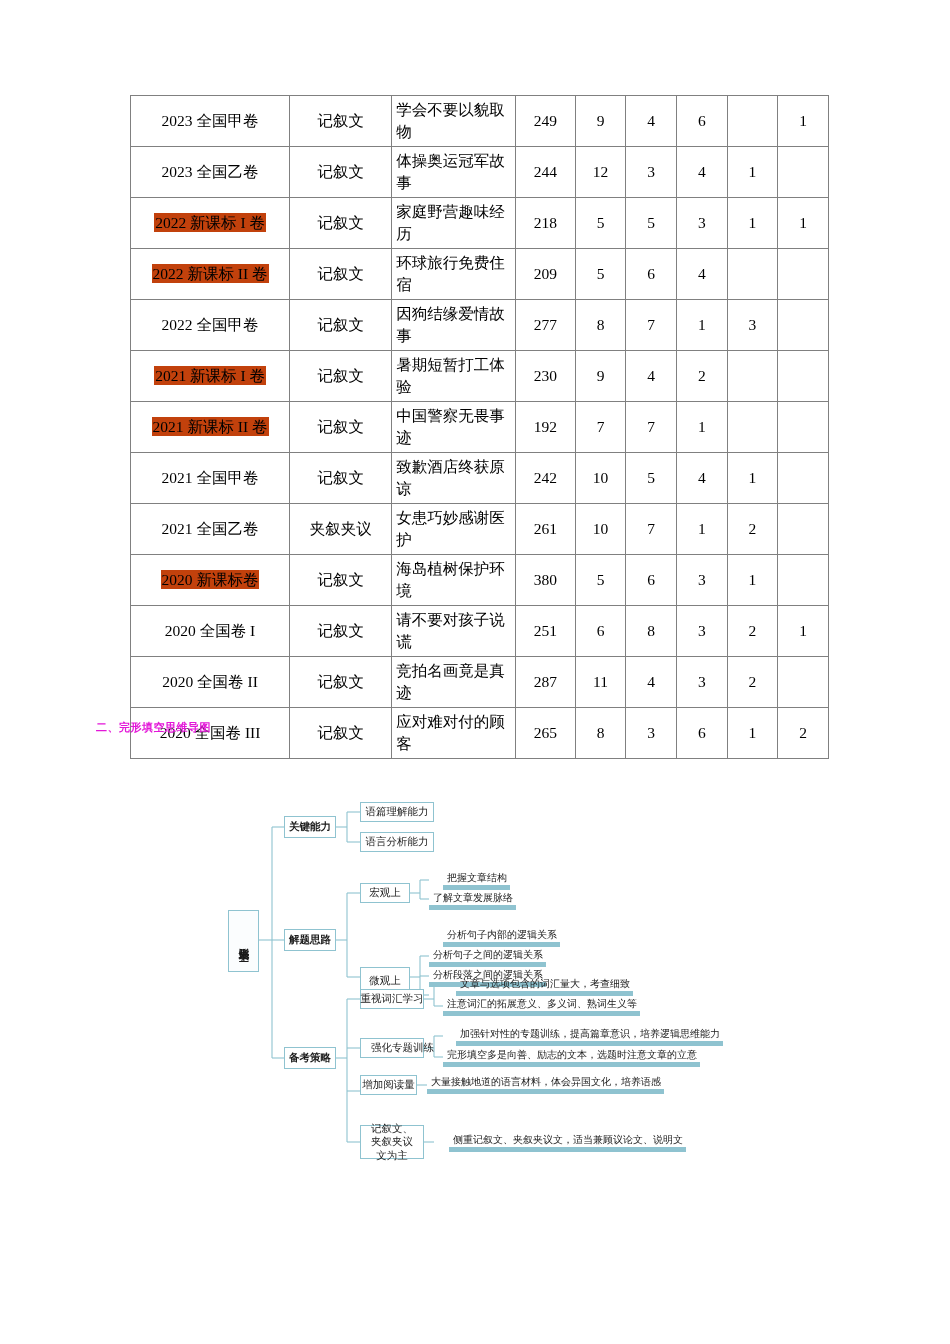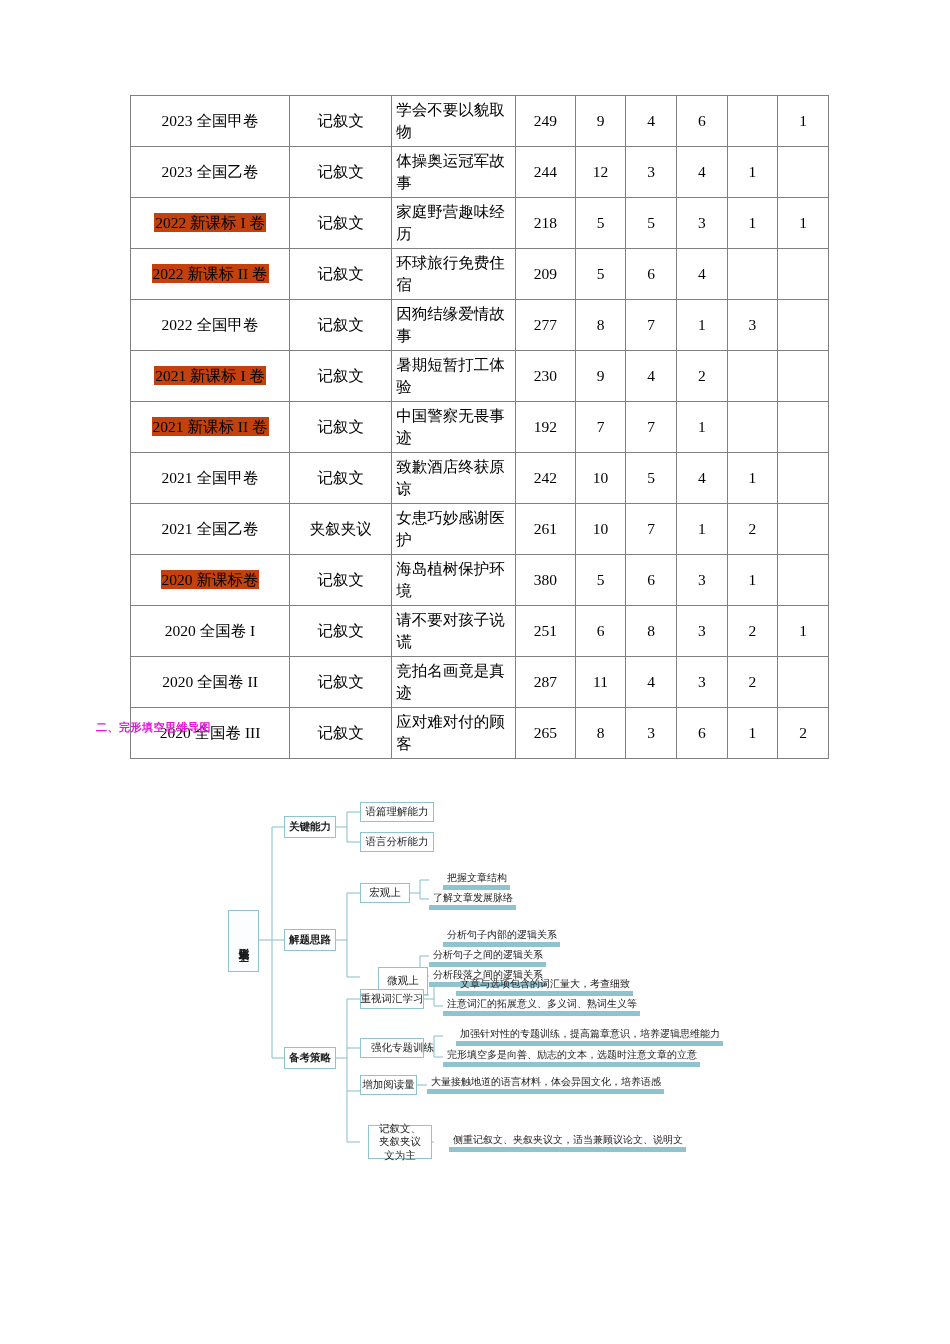--- a/index.html
+++ b/index.html
@@ -326,33 +326,33 @@
   <div class="mm-node root" style="left: 228px; top: 130px; width: 31px; height: 62px; border-color: rgb(143, 195, 208);">完形填空</div>
 
   <div class="mm-node bold" style="left: 284px; top: 36px; width: 52px; height: 22px; border-color: rgb(143, 195, 208);">关键能力</div>
   <div class="mm-node bold" style="left: 284px; top: 149px; width: 52px; height: 22px; border-color: rgb(143, 195, 208);">解题思路</div>
   <div class="mm-node bold" style="left: 284px; top: 267px; width: 52px; height: 22px; border-color: rgb(143, 195, 208);">备考策略</div>
 
   <div class="mm-node" style="left: 360px; top: 22px; width: 74px; height: 20px; border-color: rgb(143, 195, 208);">语篇理解能力</div>
   <div class="mm-node" style="left: 360px; top: 52px; width: 74px; height: 20px; border-color: rgb(143, 195, 208);">语言分析能力</div>
 
   <div class="mm-node" style="left: 360px; top: 103px; width: 50px; height: 20px; border-color: rgb(143, 195, 208);">宏观上</div>
-  <div class="mm-node" style="left: 360px; top: 187px; width: 50px; height: 28px; border-color: rgb(143, 195, 208); margin-left: 18px;">微观上</div>
+  <div class="mm-node" style="left: 360px; top: 187px; width: 50px; height: 28px; border-color: rgb(143, 195, 208);">微观上</div>
 
   <div class="mm-leaf" style="left: 443px; top: 90px; border-color: rgb(143, 195, 208);">把握文章结构</div>
   <div class="mm-leaf" style="left: 429px; top: 110px; border-color: rgb(143, 195, 208);">了解文章发展脉络</div>
 
   <div class="mm-leaf" style="left: 443px; top: 147px; border-color: rgb(143, 195, 208);">分析句子内部的逻辑关系</div>
   <div class="mm-leaf" style="left: 429px; top: 167px; border-color: rgb(143, 195, 208);">分析句子之间的逻辑关系</div>
   <div class="mm-leaf" style="left: 429px; top: 187px; border-color: rgb(143, 195, 208);">分析段落之间的逻辑关系</div>
 
   <div class="mm-node" style="left: 360px; top: 209px; width: 64px; height: 20px; border-color: rgb(143, 195, 208);">重视词汇学习</div>
   <div class="mm-node" style="left: 360px; top: 258px; width: 64px; height: 20px; border-color: rgb(143, 195, 208); padding-left: 26px;">强化专题训练</div>
   <div class="mm-node" style="left: 360px; top: 295px; width: 57px; height: 20px; border-color: rgb(143, 195, 208);">增加阅读量</div>
-  <div class="mm-node" style="left: 360px; top: 345px; width: 64px; height: 34px; white-space: normal; text-align: center; line-height: 1.25; border-color: rgb(143, 195, 208); margin-left: 8px;">记叙文、夹叙夹议文为主</div>
+  <div class="mm-node" style="left: 360px; top: 345px; width: 64px; height: 34px; white-space: normal; text-align: center; line-height: 1.25; border-color: rgb(143, 195, 208);">记叙文、夹叙夹议文为主</div>
 
   <div class="mm-leaf" style="left: 456px; top: 196px; border-color: rgb(143, 195, 208);">文章与选项包含的词汇量大，考查细致</div>
   <div class="mm-leaf" style="left: 443px; top: 216px; border-color: rgb(143, 195, 208);">注意词汇的拓展意义、多义词、熟词生义等</div>
 
   <div class="mm-leaf" style="left: 456px; top: 246px; border-color: rgb(143, 195, 208);">加强针对性的专题训练，提高篇章意识，培养逻辑思维能力</div>
   <div class="mm-leaf" style="left: 443px; top: 267px; border-color: rgb(143, 195, 208);">完形填空多是向善、励志的文本，选题时注意文章的立意</div>
 
   <div class="mm-leaf" style="left: 427px; top: 294px; border-color: rgb(143, 195, 208);">大量接触地道的语言材料，体会异国文化，培养语感</div>
 
   <div class="mm-leaf" style="left: 449px; top: 352px; border-color: rgb(143, 195, 208);">侧重记叙文、夹叙夹议文，适当兼顾议论文、说明文</div>

